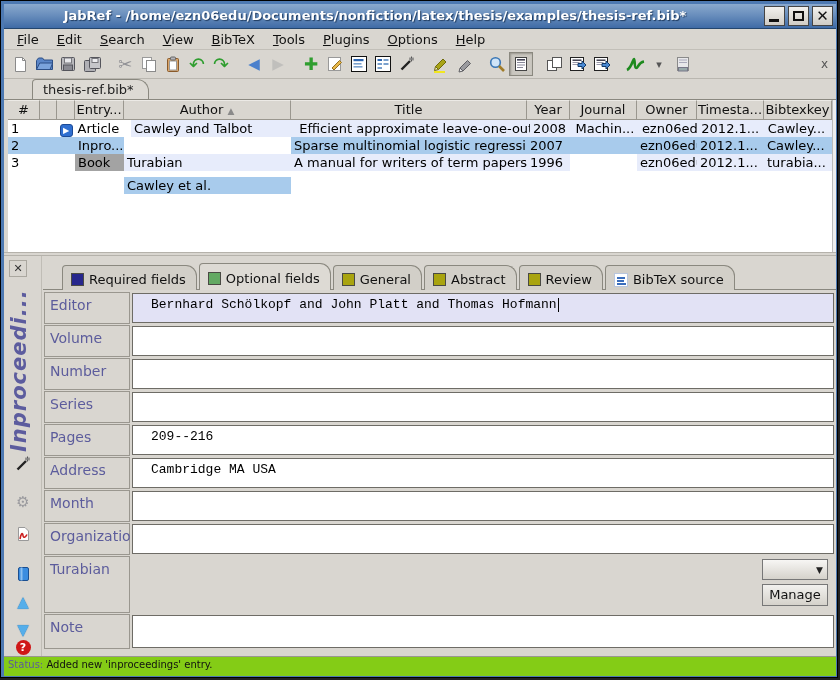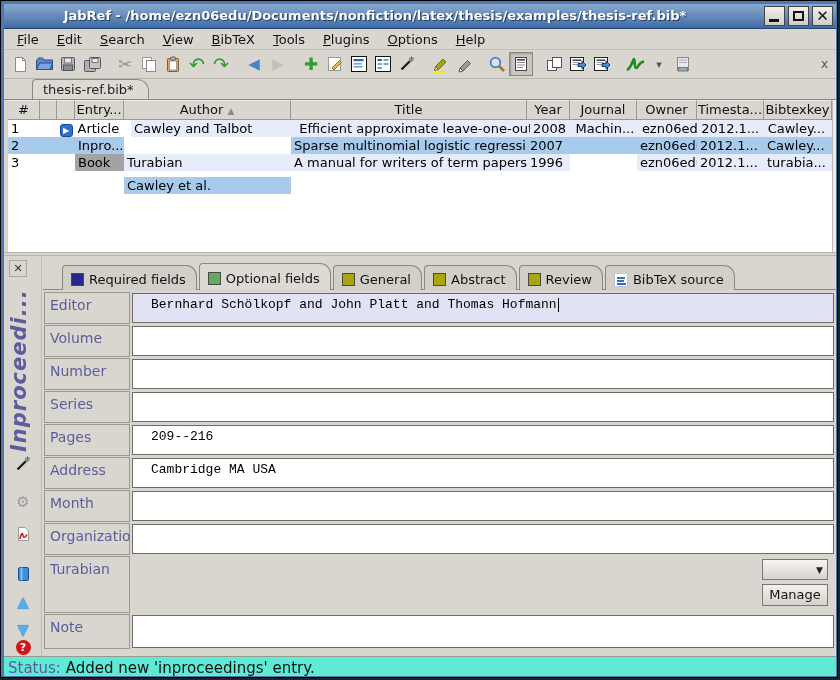--- a/index.html
+++ b/index.html
@@ -94,22 +94,22 @@
   .finput.focused{background:#e2e2f5;}
   .caret{display:inline-block;width:1px;height:14px;background:#000;vertical-align:text-bottom;margin-left:1px;}
   .finput.short{right:77px;}
   .combo{position:absolute;right:8px;top:3px;width:66px;height:21px;border:1px solid #777;
     background:linear-gradient(#f7f6f4,#d5d2cb);display:flex;align-items:center;justify-content:flex-end;
     padding-right:4px;font-size:9px;color:#222;}
   .manage{position:absolute;right:8px;top:28px;width:66px;height:22px;border:1px solid #777;
     background:linear-gradient(#f2f1ee,#d5d2cb);font-size:13px;color:#111;text-align:center;line-height:20px;}
 
   
-  .statusbar{position:absolute;left:0;top:652px;width:832px;height:20px;background:#5eead4;
-    border-top:1px solid #9a978f;font-size:15px;padding:2px 0 0 4px;white-space:nowrap;}
+  .statusbar{position:absolute;left:0;top:652px;width:832px;height:20px;background:#84cc16;
+    border-top:1px solid #9a978f;font-size:10px;padding:2px 0 0 4px;white-space:nowrap;}
   .status-prefix{color:#5c5c9c;}
   .status-msg{color:#111;}
 </style>
 </head>
 <body>
 
 <div class="window">
   <div class="inner">
 
     <div class="titlebar">

